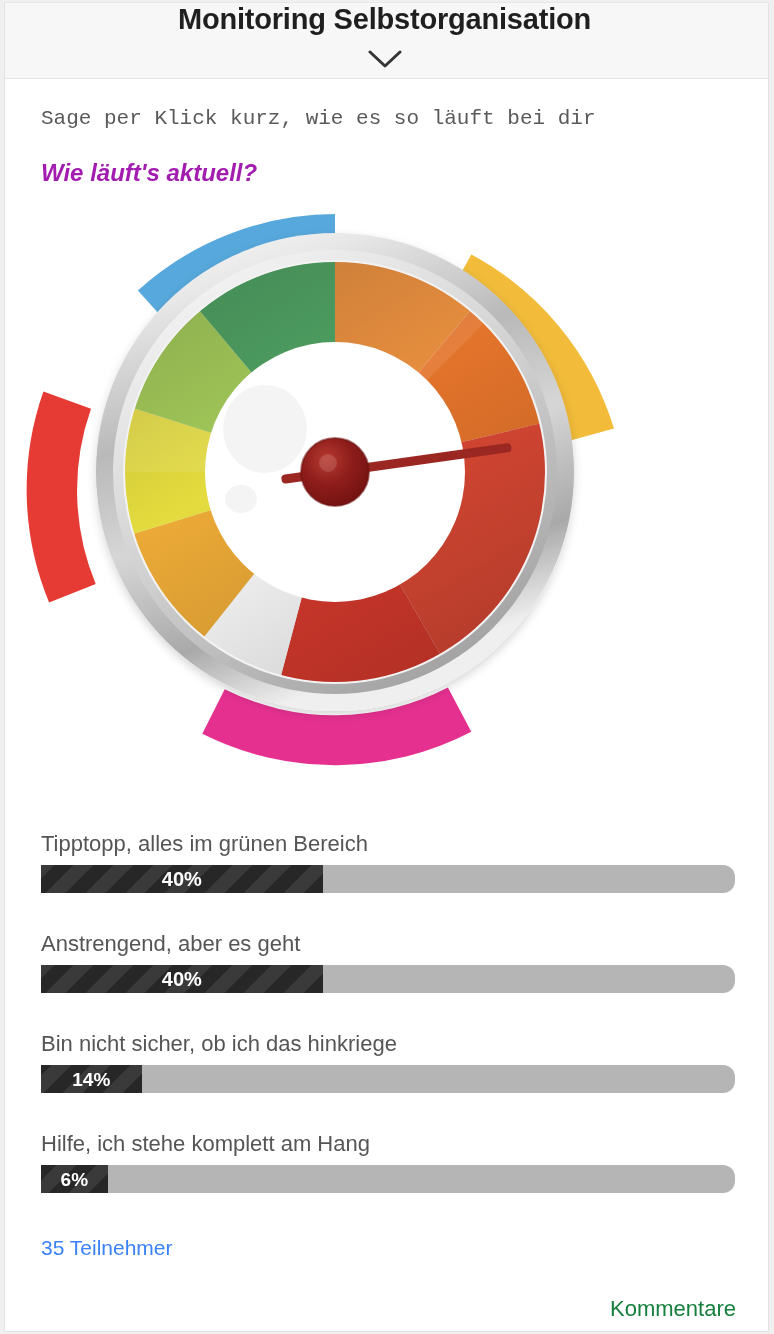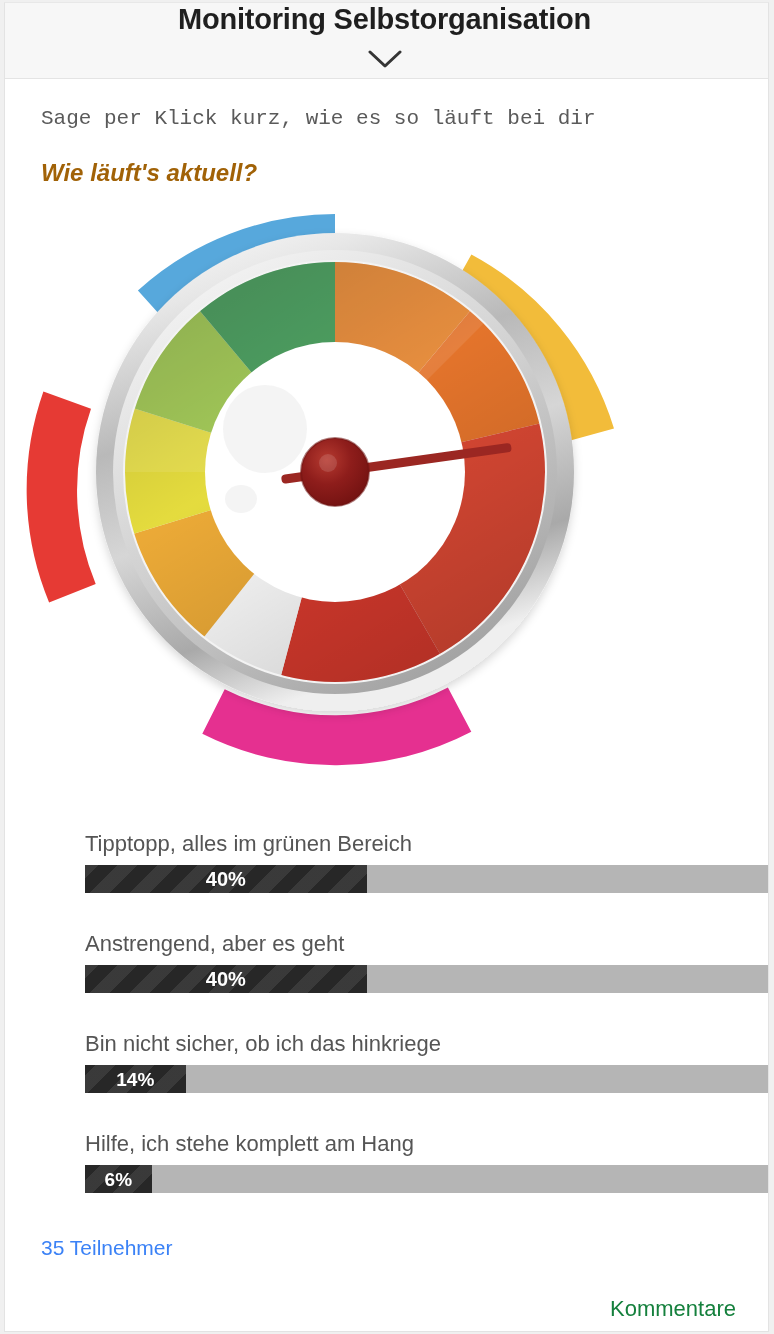--- a/index.html
+++ b/index.html
@@ -81,58 +81,58 @@
     white-space: nowrap;
     font-family: Liberation Mono, monospace;
   }
   .question-text {
     position: absolute;
     left: 36px;
     top: 80px;
     font-size: 24px;
     font-style: italic;
     font-weight: bold;
-    color: #a16207;
+    color: #a21caf;
     white-space: nowrap;
   }
 
   
   .gauge-wrap {
     position: absolute;
     left: 8px;
     top: 118px;
     width: 660px;
     height: 620px;
   }
   .gauge-wrap svg { display: block; }
 
   
   .results {
     position: absolute;
     left: 0;
     right: 4px;
     top: 752px;
-    padding-left: 44px;
   }
   .result-row { position: relative; height: 100px; }
   .result-label {
     position: absolute;
     left: 36px;
     top: 0;
     font-size: 22px;
     color: #555555;
     white-space: nowrap;
   }
   .bar-track {
     position: absolute;
     left: 36px;
     top: 34px;
     width: 694px;
     height: 28px;
     background: #b5b5b5;
+    border-radius: 12px;
   }
   .bar-fill {
     position: absolute;
     left: 0;
     top: 0;
     height: 100%;
     background-color: #272727;
     background-image: repeating-linear-gradient(
       -45deg,
       rgba(255,255,255,0.00) 0px,

